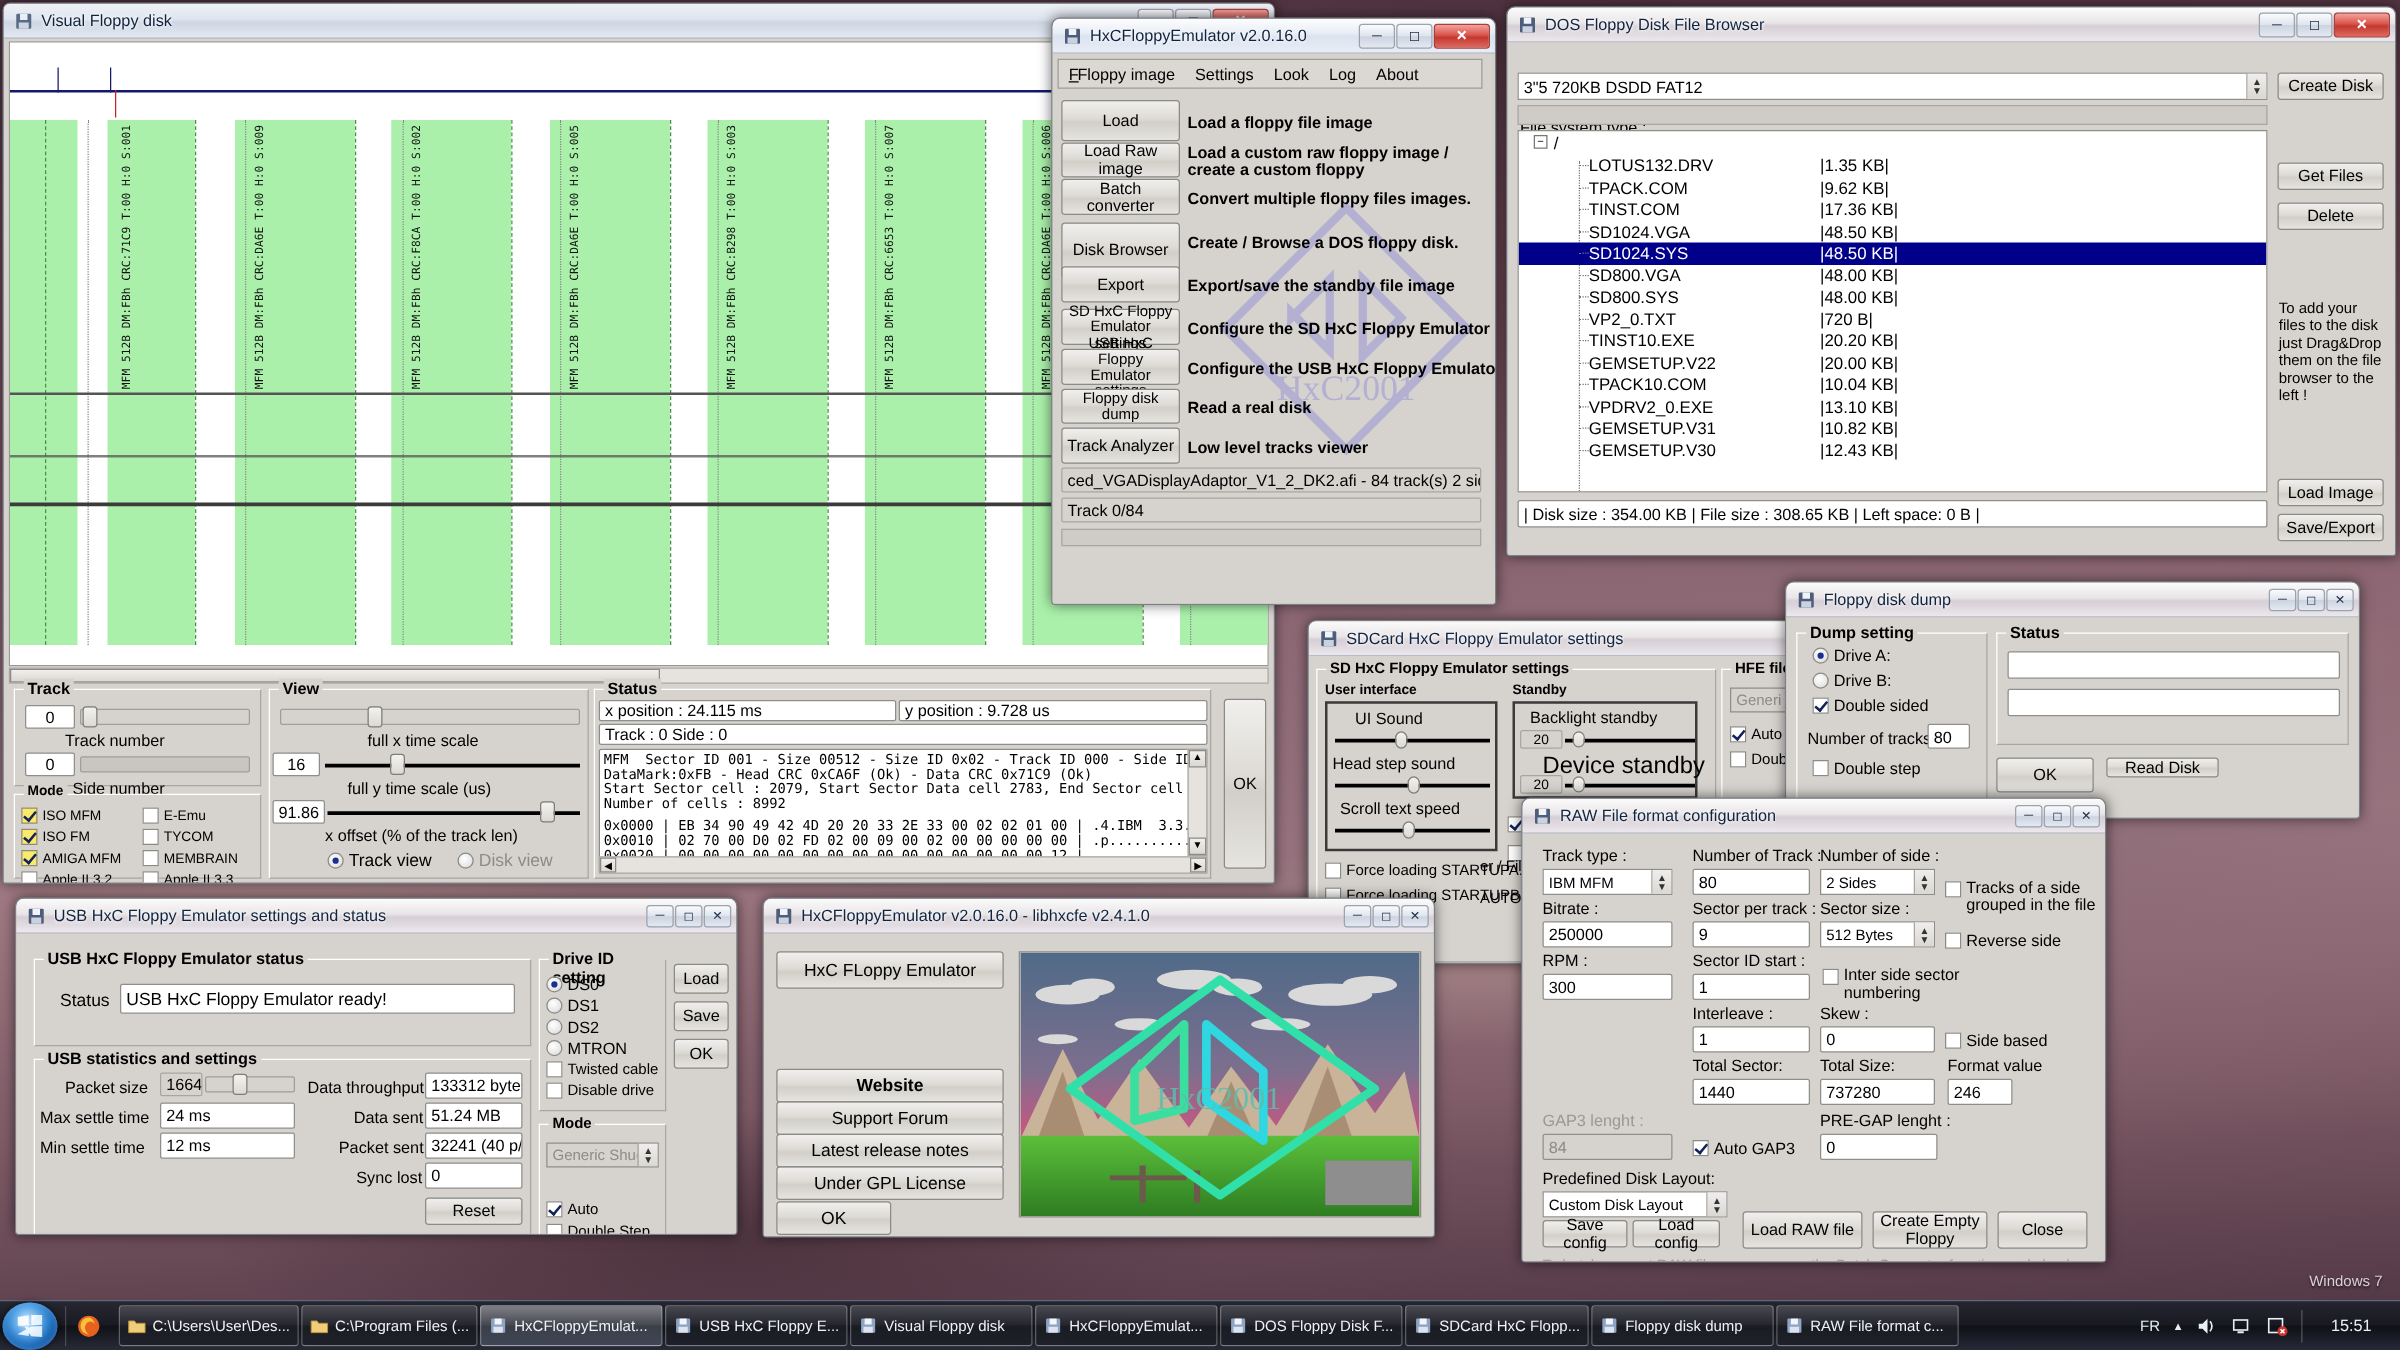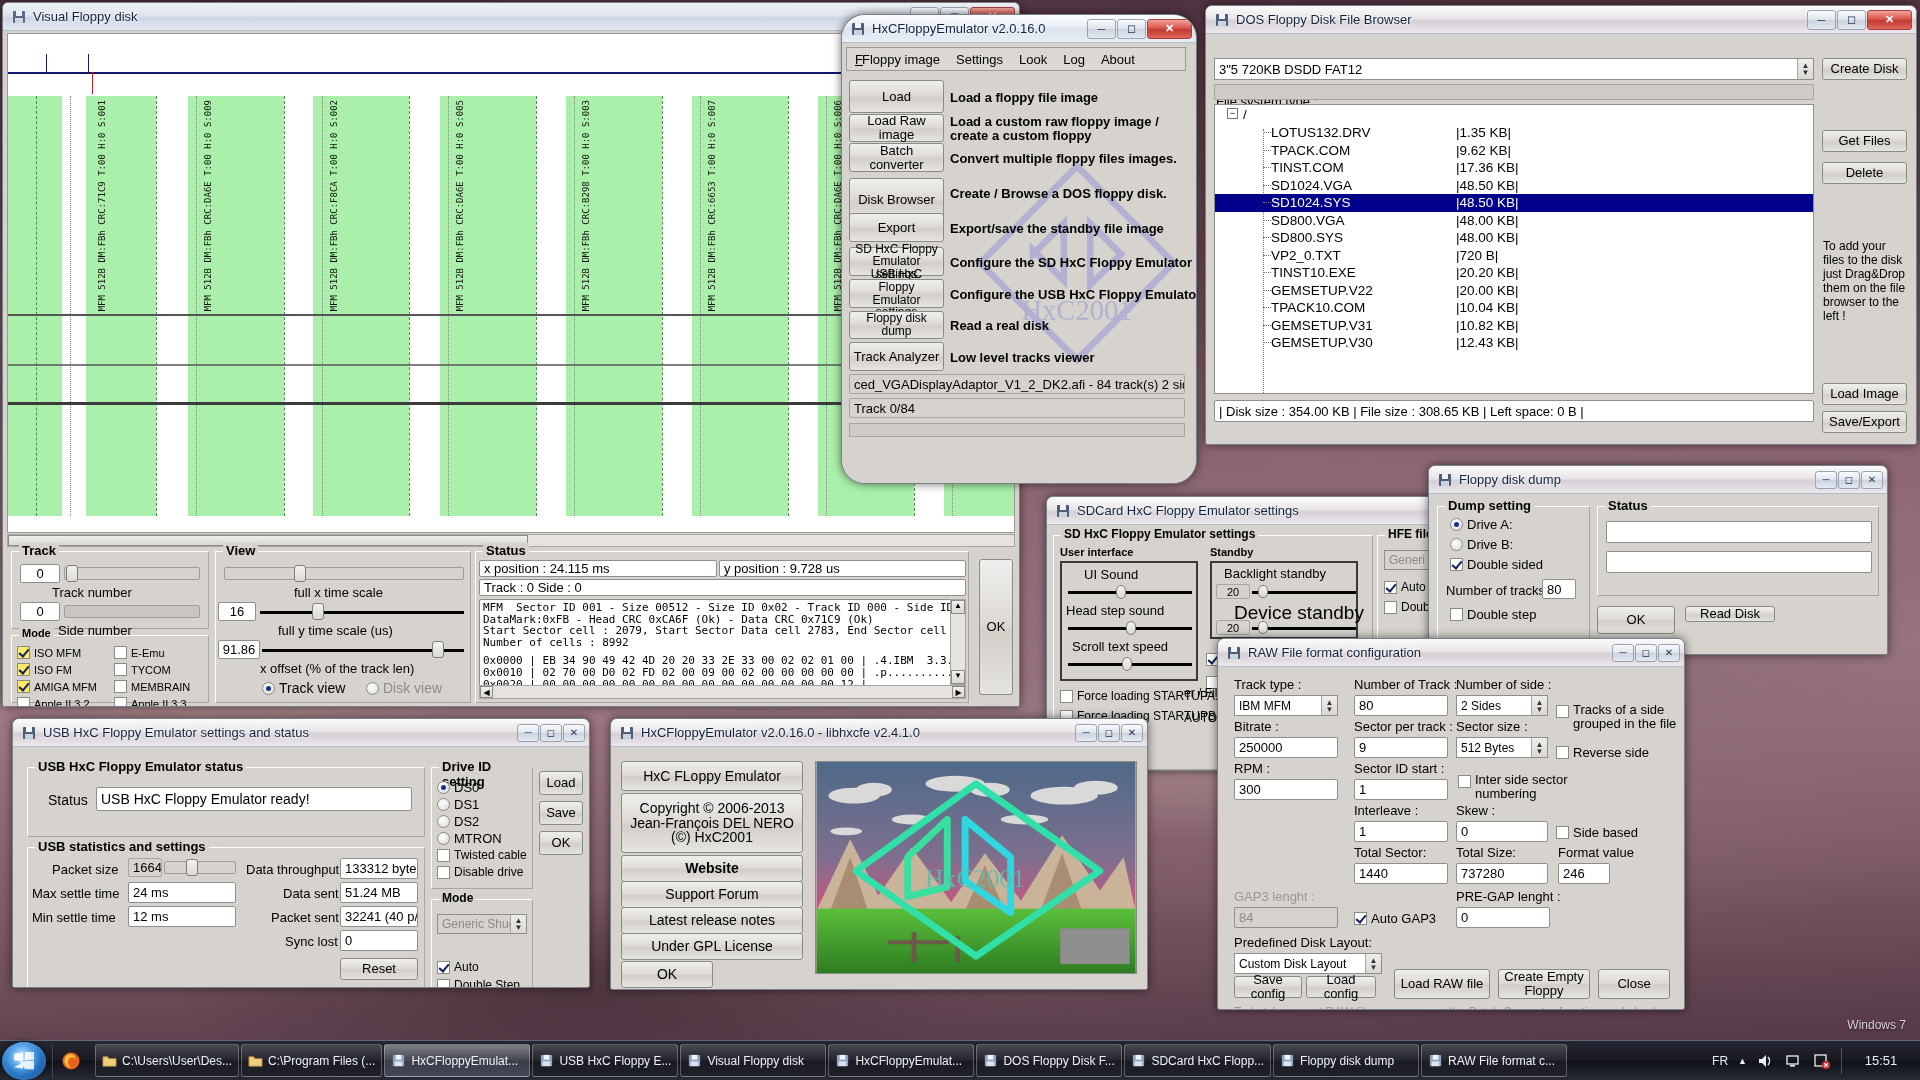--- a/index.html
+++ b/index.html
@@ -402,21 +402,21 @@
     </div>
     <div class="abs" style="left:3px;top:133px;width:487px;height:14px;background:#e6e3de;border:1px solid #a8a6a1;">
       <div style="position:absolute;left:0;top:0;width:13px;height:12px;background:linear-gradient(180deg,#f0efec,#dbd8d2);border:1px solid #8e8c88;font-size:8px;text-align:center;line-height:12px;">◀</div>
       <div style="position:absolute;right:0;top:0;width:13px;height:12px;background:linear-gradient(180deg,#f0efec,#dbd8d2);border:1px solid #8e8c88;font-size:8px;text-align:center;line-height:12px;">▶</div>
     </div>
   </div>
 
   <div class="btn" style="position:absolute;left:976px;top:556px;width:34px;height:136px;">OK</div>
 </div>
 
-<div class="window" id="hxcmain" style="left:841px;top:14px;width:356px;height:470px;border-radius:24px;">
+<div class="window" id="hxcmain" style="left:841px;top:14px;width:356px;height:470px;">
   <div class="titlebar">
     <svg class="tb-icon" viewBox="0 0 16 16">
       <rect x="2" y="2" width="12" height="12" rx="1" fill="#4e5e7a"></rect>
       <rect x="5" y="2" width="6" height="5" fill="#f0f4fa"></rect>
       <rect x="4" y="9" width="8" height="5" fill="#c8d2e0"></rect>
     </svg>
     <div class="tb-title">HxCFloppyEmulator v2.0.16.0</div>
     <div class="tb-btns">
       <div class="tb-btn">─</div>
       <div class="tb-btn">◻</div>
@@ -554,20 +554,25 @@
           </div>
           <div class="tree-row">
             <span style="position: absolute; left: 48px; top: 8px; width: 8px; border-top: 1px dotted rgb(119, 119, 119);"></span>
             <span class="nm">GEMSETUP.V22</span>
             <span>|20.00 KB|</span>
           </div>
           <div class="tree-row">
             <span style="position: absolute; left: 48px; top: 8px; width: 8px; border-top: 1px dotted rgb(119, 119, 119);"></span>
             <span class="nm">TPACK10.COM</span>
             <span>|10.04 KB|</span>
+          </div>
+          <div class="tree-row">
+            <span style="position: absolute; left: 48px; top: 8px; width: 8px; border-top: 1px dotted rgb(119, 119, 119);"></span>
+            <span class="nm">VPDRV2_0.EXE</span>
+            <span>|13.10 KB|</span>
           </div>
           <div class="tree-row">
             <span style="position: absolute; left: 48px; top: 8px; width: 8px; border-top: 1px dotted rgb(119, 119, 119);"></span>
             <span class="nm">GEMSETUP.V31</span>
             <span>|10.82 KB|</span>
           </div>
           <div class="tree-row">
             <span style="position: absolute; left: 48px; top: 8px; width: 8px; border-top: 1px dotted rgb(119, 119, 119);"></span>
             <span class="nm">GEMSETUP.V30</span>
             <span>|12.43 KB|</span>
@@ -926,23 +931,20 @@
     </svg>
     <div class="tb-title">HxCFloppyEmulator v2.0.16.0 - libhxcfe v2.4.1.0</div>
     <div class="tb-btns">
       <div class="tb-btn sm">─</div>
       <div class="tb-btn sm">◻</div>
       <div class="tb-btn sm">✕</div>
     </div>
   </div>
   <div class="client">
     <div class="btn" style="position:absolute;left:10px;top:14px;width:182px;height:30px;font-size:14px;">HxC FLoppy Emulator</div>
-    <div class="btn" style="position:absolute;left:10px;top:46px;width:182px;height:60px;flex-direction:column;font-size:14px;white-space:pre-line;">Copyright © 2006-2013
-Jean-François DEL NERO
-(©) HxC2001</div>
     <div class="btn" style="position:absolute;left:10px;top:108px;width:182px;height:27px;font-size:14px;font-weight:bold;">Website</div>
     <div class="btn" style="position:absolute;left:10px;top:134px;width:182px;height:27px;font-size:14px;">Support Forum</div>
     <div class="btn" style="position:absolute;left:10px;top:160px;width:182px;height:27px;font-size:14px;">Latest release notes</div>
     <div class="btn" style="position:absolute;left:10px;top:186px;width:182px;height:27px;font-size:14px;">Under GPL License</div>
     <div class="btn" style="position:absolute;left:10px;top:214px;width:92px;height:27px;font-size:14px;">OK</div>
 
     <div class="abs" style="left:204px;top:14px;width:322px;height:213px;border:1px solid #8b8b86;overflow:hidden;">
       <svg viewBox="0 0 322 213" style="width:100%;height:100%;display:block;">
         <defs>
           <linearGradient id="sky" x1="0" y1="0" x2="0" y2="1">

